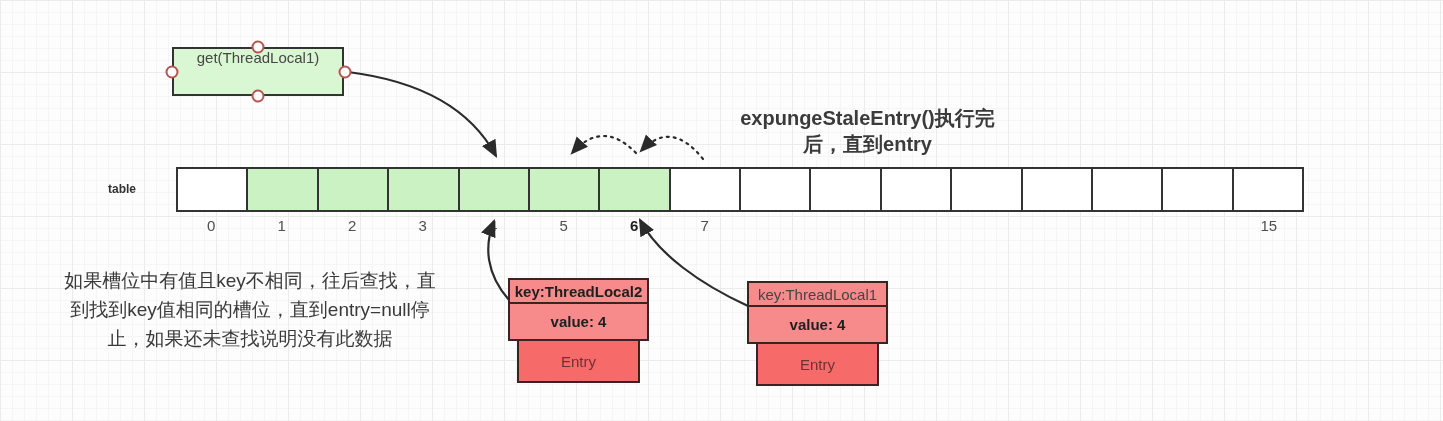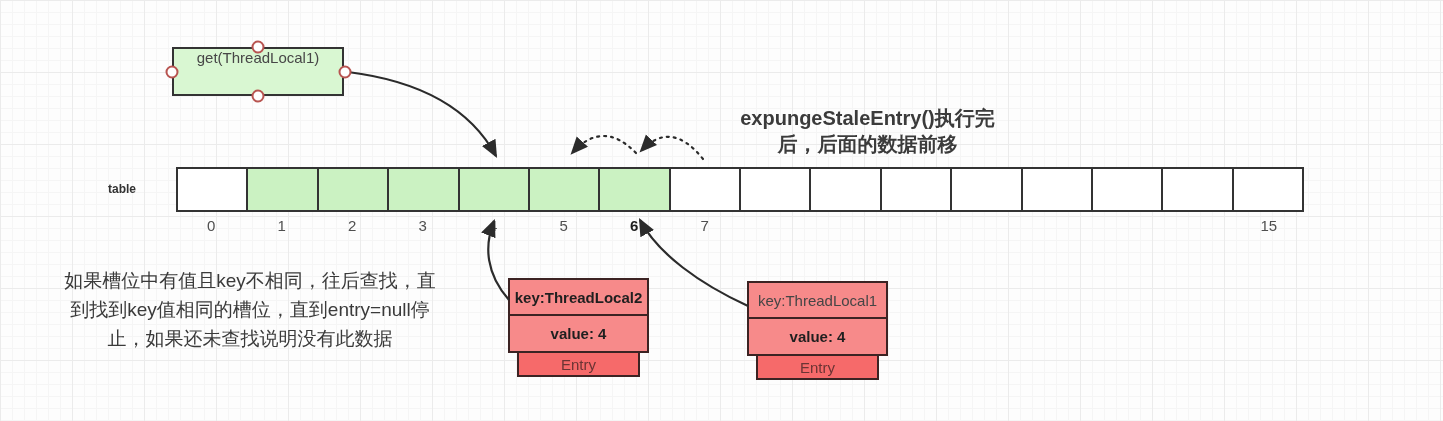--- a/index.html
+++ b/index.html
@@ -51,24 +51,24 @@
   }
   .idx{flex:1;text-align:center;font-size:15px;color:#4f4f4f;}
   .idx.bold{font-weight:700;color:#1d1d1d;}
   
   .entry-box{position:absolute;width:141px;z-index:2;}
   .entry-box .row{
     border:2px solid #3c2323;box-sizing:border-box;
     display:flex;align-items:center;justify-content:center;
     background:#f78a8a;font-size:15px;color:#1f1f1f;
   }
-  .entry-box .row.key{height:38px;}
+  .entry-box .row.key{height:26px;}
   .entry-box .row.value{height:39px;margin-top:-2px;font-weight:700;}
   .entry-box .row.entry{
-    height:26px;margin:-2px 9px 0 9px;background:#f66a6a;
+    height:44px;margin:-2px 9px 0 9px;background:#f66a6a;
     font-weight:400;color:#6b3434;
   }
   .entry-box.key-bold .row.key{font-weight:700;}
   .entry-box.key-normal .row.key{font-weight:400;color:#454545;}
   
   .note{
     position:absolute;left:30px;top:266px;width:440px;
     text-align:center;font-weight:400;font-size:19px;line-height:29px;
     color:#3a3a3a;z-index:2;
   }
@@ -79,21 +79,21 @@
 <body>
 
 <div id="canvas">
 
   <div class="get-box">
     <span>get(ThreadLocal1)</span>
   </div>
 
   <div class="diagram-title">
     <div>expungeStaleEntry()执行完</div>
-    <div>后，后面的数据前移</div>
+    <div>后，直到entry</div>
   </div>
 
   <div class="table-label">table</div>
 
   <div class="table-row">
       <div class="cell"></div>
       <div class="cell green"></div>
       <div class="cell green"></div>
       <div class="cell green"></div>
       <div class="cell green"></div>

